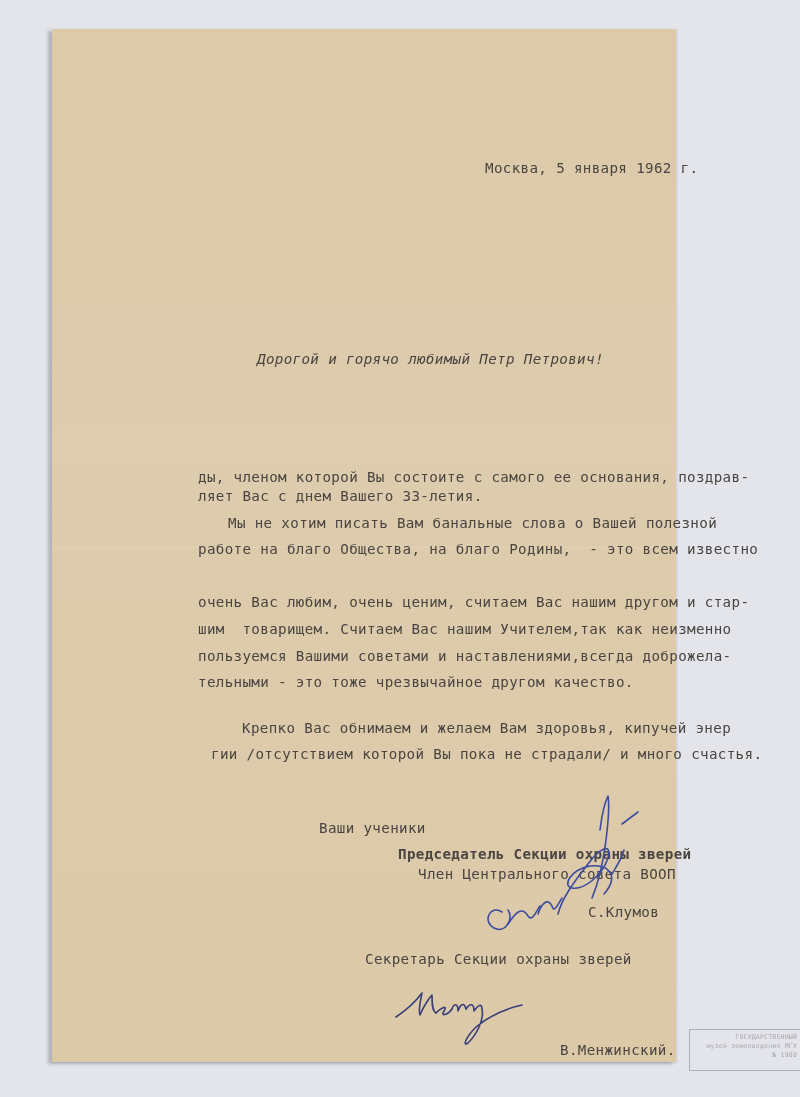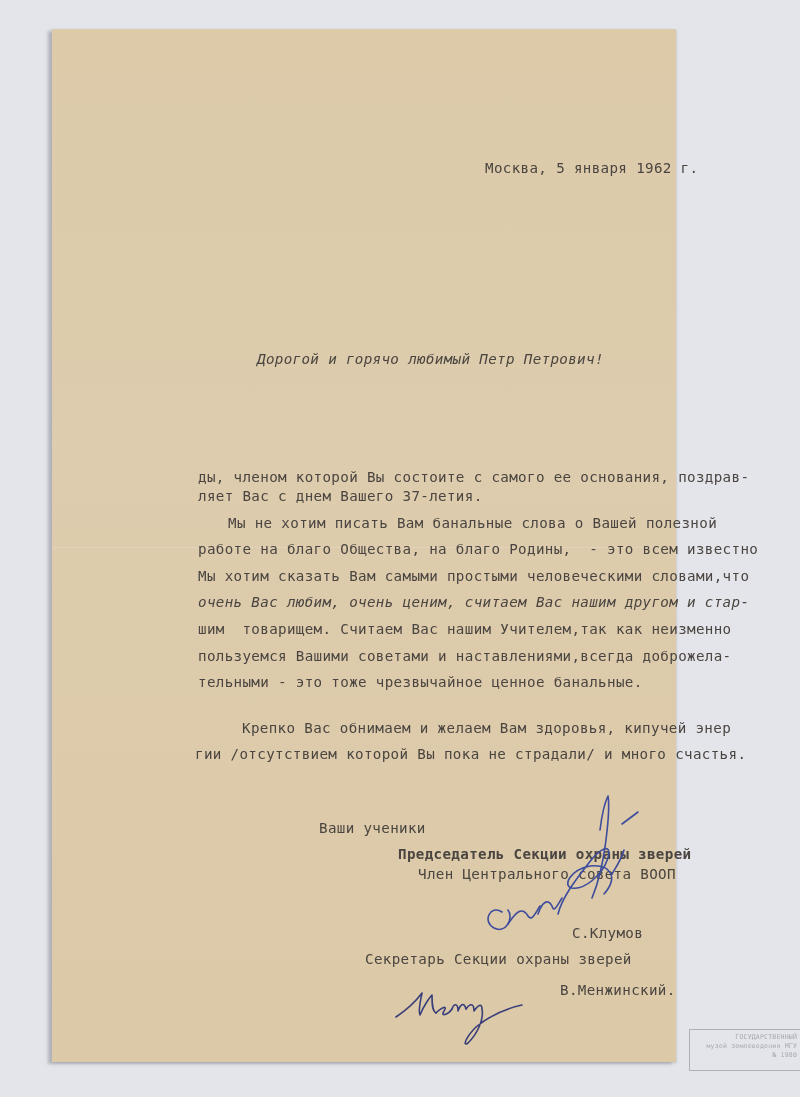--- a/index.html
+++ b/index.html
@@ -37,39 +37,38 @@
 <body>
 
 <div class="paper">
   <div class="fold"></div>
 
   <div class="line" style="left:433px; top:130px;">Москва, 5 января 1962 г.</div>
 
   <div class="line" style="left:205px; top:321px;font-style:italic;">Дорогой и горячо любимый Петр Петрович!</div>
 
   <div class="line" style="left:146px; top:439px;">ды, членом которой Вы состоите с самого ее основания, поздрав-</div>
-  <div class="line" style="left:146px; top:458px;">ляет Вас с днем Вашего 37-летия.</div>
+  <div class="line" style="left:146px; top:458px;">ляет Вас с днем Вашего 33-летия.</div>
   <div class="line" style="left:176px; top:485px;">Мы не хотим писать Вам банальные слова о Вашей полезной</div>
   <div class="line" style="left:146px; top:511px;">работе на благо Общества, на благо Родины,  - это всем известно</div>
-  <div class="line" style="left:146px; top:538px;">Мы хотим сказать Вам самыми простыми человеческими словами,что</div>
-  <div class="line" style="left:146px; top:564px;font-style:italic;">очень Вас любим, очень ценим, считаем Вас нашим другом и стар-</div>
+  <div class="line" style="left:146px; top:564px;">очень Вас любим, очень ценим, считаем Вас нашим другом и стар-</div>
   <div class="line" style="left:146px; top:618px;">пользуемся Вашими советами и наставлениями,всегда доброжела-</div>
   <div class="line" style="left:146px; top:591px;">шим  товарищем. Считаем Вас нашим Учителем,так как неизменно</div>
-  <div class="line" style="left:146px; top:644px;">тельными - это тоже чрезвычайное ценное банальные.</div>
+  <div class="line" style="left:146px; top:644px;">тельными - это тоже чрезвычайное другом качество.</div>
   <div class="line" style="left:190px; top:690px;">Крепко Вас обнимаем и желаем Вам здоровья, кипучей энер</div>
-  <div class="line" style="left:143px; top:716px;">гии /отсутствием которой Вы пока не страдали/ и много счастья.</div>
+  <div class="line" style="left:159px; top:716px;">гии /отсутствием которой Вы пока не страдали/ и много счастья.</div>
 
   <div class="line" style="left:267px; top:760px;margin-top:30px;">Ваши ученики</div>
 
   <div class="line" style="left:346px; top:816px;font-weight:bold;">Председатель Секции охраны зверей</div>
   <div class="line" style="left:366px; top:836px;">Член Центрального совета ВООП</div>
-  <div class="line" style="left:520px; top:874px;margin-top:21px;">С.Клумов</div>
+  <div class="line" style="left:536px; top:874px;">С.Клумов</div>
 
   <div class="line" style="left:313px; top:921px;">Секретарь Секции охраны зверей</div>
-  <div class="line" style="left:508px; top:952px;">В.Менжинский.</div>
+  <div class="line" style="left:508px; top:1012px;">В.Менжинский.</div>
 
   <svg class="sig" style="left:410px; top:765px;" width="200" height="150" viewBox="0 0 200 150">
     <g fill="none" stroke="#3d4c9c" stroke-width="1.6" stroke-linecap="round" stroke-linejoin="round">
       <path d="M40 118 C28 110, 20 128, 32 134 C44 140, 52 124, 46 116"></path>
       <path d="M46 130 C54 118, 60 112, 66 122 C70 128, 74 118, 78 112"></path>
       <path d="M76 120 C80 108, 86 104, 90 112 C92 120, 96 110, 100 104"></path>
       <path d="M96 120 C100 104, 112 88, 126 70 C138 54, 150 48, 146 64 C140 82, 122 96, 110 94 C100 92, 108 76, 128 72 C150 70, 156 84, 142 100"></path>
       <path d="M138 36 C140 20, 142 10, 146 2 C148 14, 146 30, 144 46 C142 60, 140 80, 130 104"></path>
       <path d="M160 30 L176 18"></path>
       <path d="M150 80 C156 70, 160 64, 162 56"></path>

